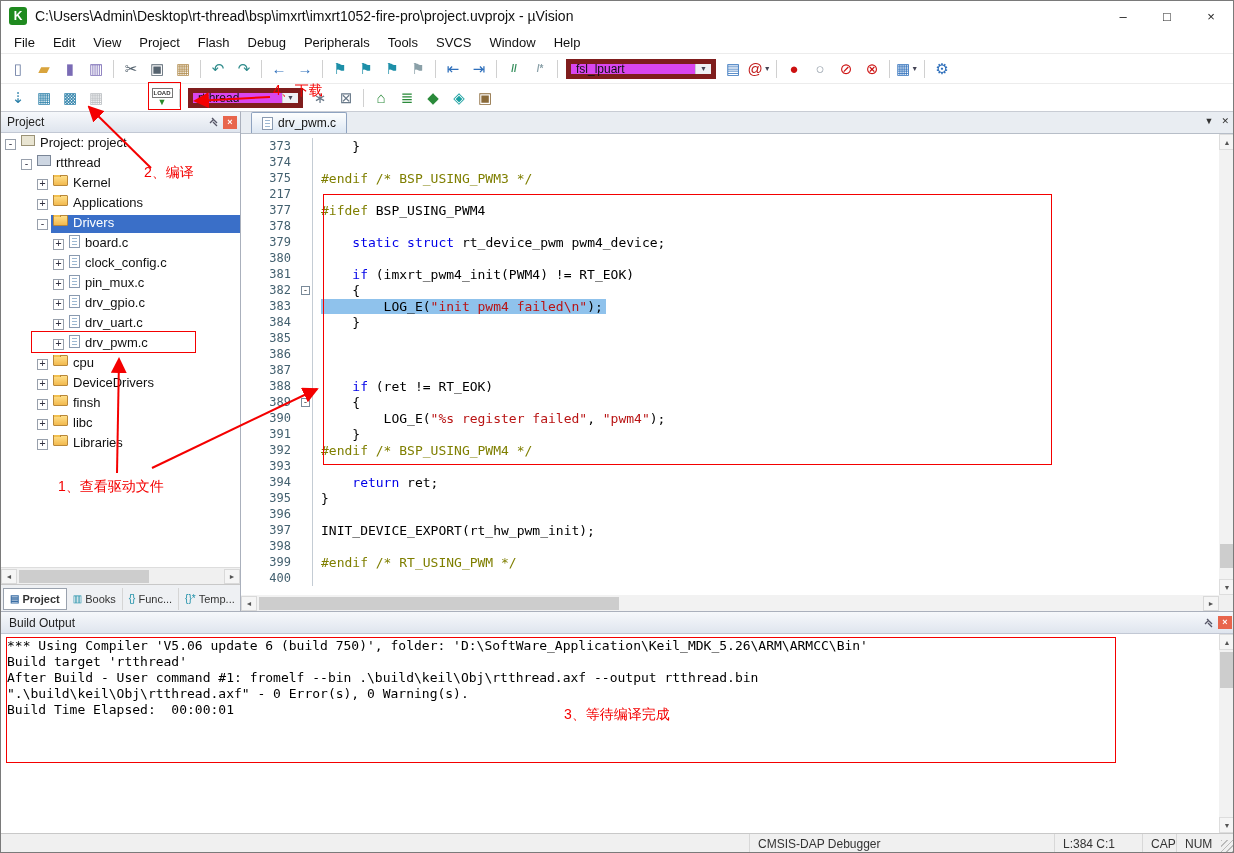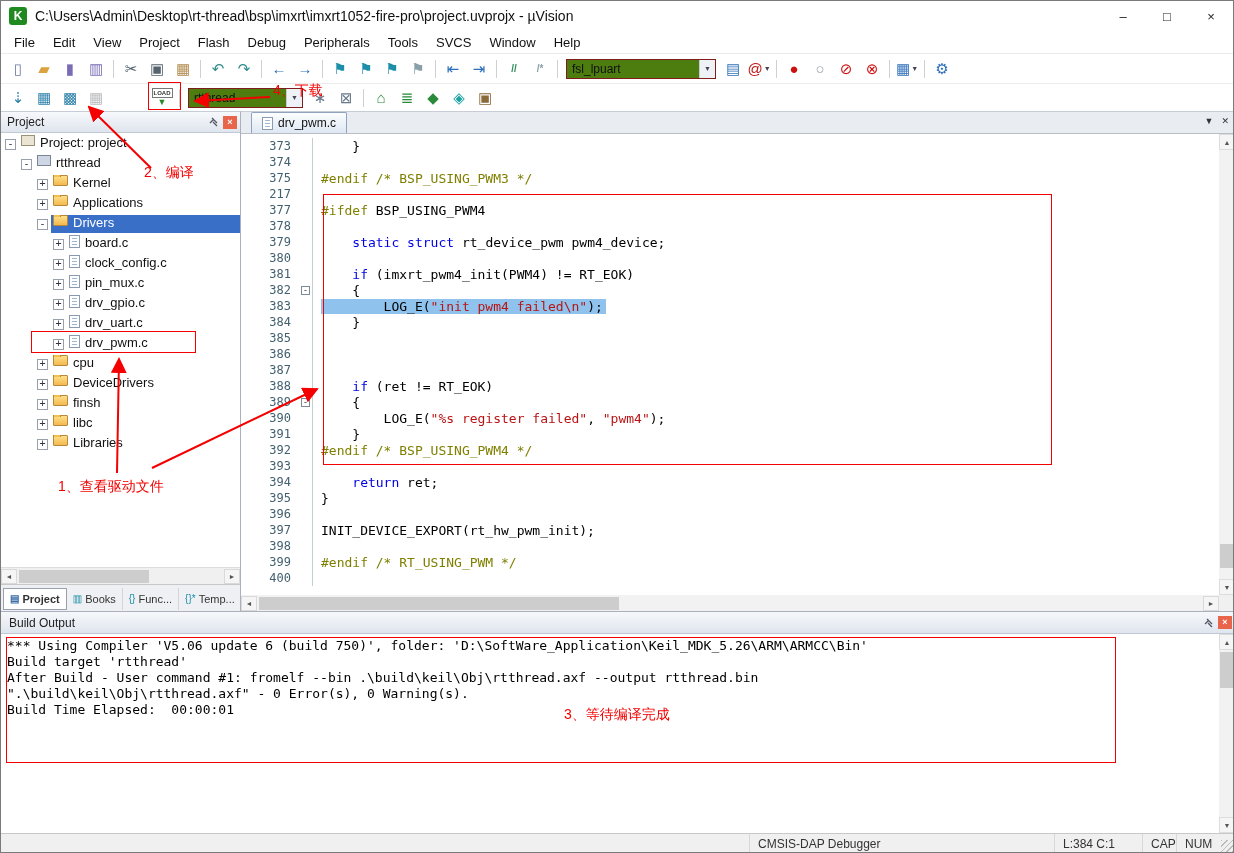--- a/index.html
+++ b/index.html
@@ -26,21 +26,21 @@
 
   
   .toolbar { position:absolute; left:0; width:100%; background:#fff; display:flex; align-items:center; padding-left:4px; border-top:1px solid #ececec; }
   #toolbar1 { top:52px; height:30px; }
   #toolbar2 { top:82px; height:28px; }
   .tbtn { width:24px; height:24px; display:flex; align-items:center; justify-content:center; margin:0 1px; flex:none; }
   .tglyph { line-height:1; }
   .tdrop { font-size:7px; margin-left:1px; color:#445; }
   .tsep { width:1px; height:18px; background:#d0d0d0; margin:0 4px; flex:none; }
   .tgap { flex:none; }
-  .tcombo { height:20px; width:150px; border:1px solid #7f1d1d; background:#4d7c0f; display:flex; align-items:center; font-size:12px; margin:0 4px; flex:none; }
+  .tcombo { height:20px; width:150px; border:5px solid #7f1d1d; background:#d946ef; display:flex; align-items:center; font-size:12px; margin:0 4px; flex:none; }
   .tcombo-val { flex:1; padding:0 5px; white-space:nowrap; overflow:hidden; color:#111; }
   .tcombo-arrow { width:16px; height:100%; border-left:1px solid #c8cdd4; background:#eef1f5; display:flex; align-items:center; justify-content:center; font-size:7px; color:#445; }
   .load-btn { flex-direction:column; justify-content:center; }
   .load-txt { font-size:6px; font-weight:bold; border:1px solid #777; padding:0 1px; line-height:8px; color:#333; }
   .load-arrow { font-size:9px; color:#2a8a2a; line-height:9px; }
 
   
   .project-panel { position:absolute; left:0; top:110px; width:240px; height:500px; background:#fff; border-right:1px solid #aab0bc; border-top:1px solid #c8ccd4; }
   .panel-header { height:21px; background:linear-gradient(#f6f8fb,#dfe5ee); border-bottom:1px solid #c2c8d4; display:flex; align-items:center; font-size:12px; color:#222; padding-left:6px; }
   .panel-btns { margin-left:auto; display:flex; align-items:center; gap:4px; padding-right:3px; }

